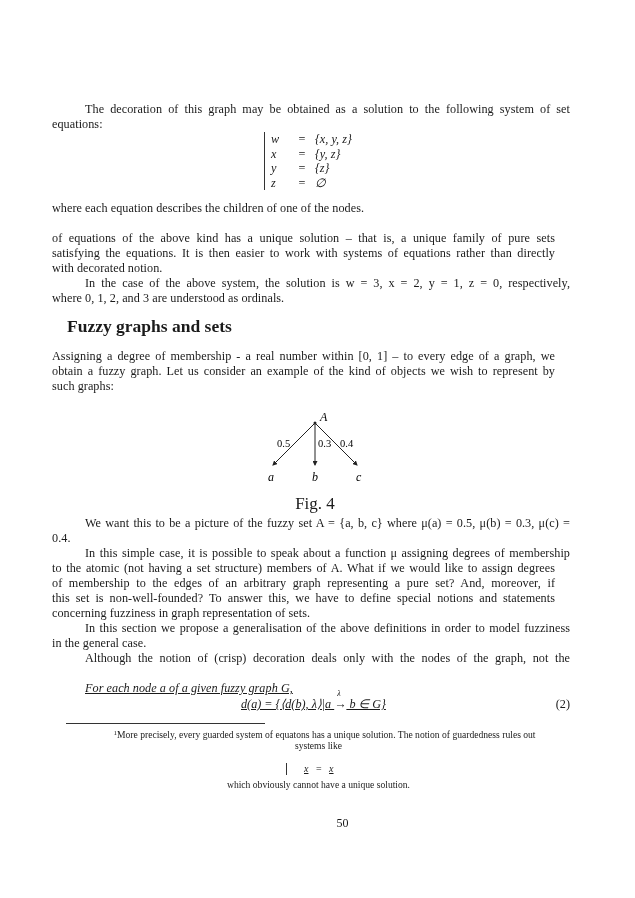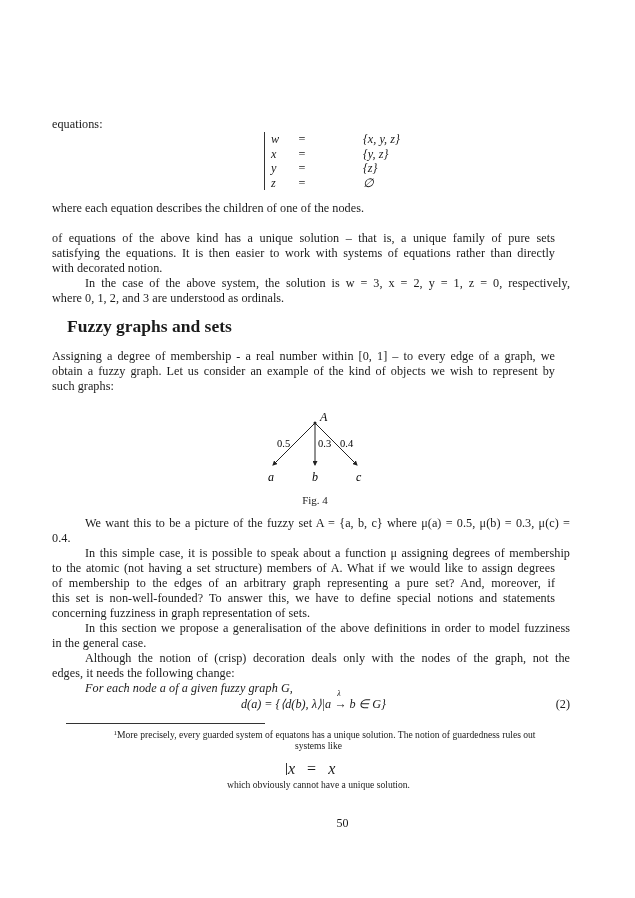--- a/index.html
+++ b/index.html
@@ -3,49 +3,50 @@
 <meta charset="utf-8">
 <style>
   html, body { margin: 0; padding: 0; background: #ffffff; }
   body { width: 635px; height: 898px; position: relative; overflow: hidden;
          font-family: "DejaVu Serif", "Liberation Serif", serif; color: #1a1a1a; }
   .page { position: absolute; left: 0; top: 0; width: 635px; height: 898px; background: #fff; }
   .ln { position: absolute; left: 52px; width: 503px; font-size: 12.2px; line-height: 15px;
         white-space: nowrap; font-family: "Liberation Serif", "DejaVu Serif", serif; letter-spacing: 0.05px; }
   .just { text-align: justify; text-align-last: justify; }
   .ind { left: 85px; width: 485px; }
-  .math { font-style: italic; }
+  .math { font-style: italic; text-decoration: underline; }
   .bold { font-weight: bold; }
   .h2 { position: absolute; left: 67px; top: 316px; font-size: 17.5px; font-weight: bold;
         font-family: "Liberation Serif", "DejaVu Serif", serif; }
   .eqsys { position: absolute; left: 264px; top: 132px; border-left: 1.3px solid #333; padding-left: 6px; }
   .eqrow { display: flex; font-size: 12.2px; line-height: 14.5px; font-family: "Liberation Serif", serif; }
   .eqrow .lhs { width: 18px; font-style: italic; }
   .eqrow .op { width: 26px; text-align: center; }
-  .eqrow .rhs { font-style: italic; margin-left: 48px; }
+  .eqrow .rhs { font-style: italic; }
   .fig { position: absolute; left: 240px; top: 405px; width: 150px; height: 100px; }
   .fig svg { position: absolute; left: 0; top: 0; }
-  .figcap { position: absolute; left: 0; width: 150px; top: 89px; text-align: center; font-size: 11px;
+  .figcap { position: absolute; left: 0; width: 150px; top: 89px; text-align: center; font-size: 17px;
             font-family: "Liberation Serif", serif; }
   .fn { position: absolute; left: 67px; width: 503px; font-size: 9.6px; line-height: 12px;
         white-space: nowrap; font-family: "Liberation Serif", serif; text-align: center; }
   .fnrule { position: absolute; left: 66px; top: 723px; width: 199px; height: 0; border-top: 1px solid #333; }
   .sup { font-size: 8px; vertical-align: 4px; }
   .eq2 { position: absolute; top: 697px; left: 241px; font-size: 12.2px; font-family: "Liberation Serif", serif; }
   .eq2num { position: absolute; top: 697px; right: 65px; font-size: 12.2px; font-family: "Liberation Serif", serif; }
-  .fneq { position: absolute; left: 286px; top: 763px; font-size: 16px; font-family: "Liberation Serif", serif;
-          border-left: 1px solid #333; padding-left: 1px; line-height: 12px; }
+  .fneq { position: absolute; left: 286px; top: 763px; font-size: 10px; font-family: "Liberation Serif", serif;
+          border-left: 1px solid #333; padding-left: 17px; line-height: 12px; }
   .pagenum { position: absolute; left: 0; width: 635px; top: 816px; text-align: center; font-size: 12px;
              font-family: "Liberation Serif", serif; margin-left: 25px; }
 </style>
 </head>
 <body>
 
 <div class="page">
 
+  <div class="ln ind just" style="top:102px">The decoration of this graph may be obtained as a solution to the following system of set</div>
   <div class="ln" style="top:117px">equations:</div>
 
   <div class="eqsys">
     <div class="eqrow">
       <span class="lhs">w</span>
       <span class="op">=</span>
       <span class="rhs">{x, y, z}</span>
     </div>
     <div class="eqrow">
       <span class="lhs">x</span>
@@ -107,21 +108,20 @@
   <div class="ln ind just" style="top:546px">In this simple case, it is possible to speak about a function μ assigning degrees of membership</div>
   <div class="ln just" style="top:561px">to the atomic (not having a set structure) members of A. What if we would like to assign degrees</div>
   <div class="ln just" style="top:576px">of membership to the edges of an arbitrary graph representing a pure set? And, moreover, if</div>
   <div class="ln just" style="top:591px">this set is non-well-founded? To answer this, we have to define special notions and statements</div>
   <div class="ln" style="top:606px">concerning fuzziness in graph representation of sets.</div>
 
   <div class="ln ind just" style="top:621px">In this section we propose a generalisation of the above definitions in order to model fuzziness</div>
   <div class="ln" style="top:636px">in the general case.</div>
 
   <div class="ln ind just" style="top:651px">Although the notion of (crisp) decoration deals only with the nodes of the graph, not the</div>
-  <div class="ln" style="top:666px">edges, it needs the following change:</div>
 
   <div class="ln ind math" style="top:681px">For each node a of a given fuzzy graph G,</div>
 
   <div class="eq2"><span class="math">d(a) = {⟨d(b), λ⟩|a </span><span style="position:relative;display:inline-block;"><span style="position:absolute;left:3px;top:-8px;font-size:8px;font-style:italic;">λ</span><span>→</span></span><span class="math"> b ∈ G}</span></div>
   <div class="eq2num">(2)</div>
 
   <div class="fnrule"></div>
   <div class="fn" style="top:727px; left:79px; width:491px;"><span class="sup" style="font-size:7px;vertical-align:3px;">1</span><span>More precisely, every guarded system of equatons has a unique solution. The notion of guardedness rules out</span></div>
   <div class="fn" style="top:740px">systems like</div>
   <div class="fneq"><span class="math">x</span>&nbsp;&nbsp;&nbsp;<span>=</span>&nbsp;&nbsp;&nbsp;<span class="math">x</span></div>

